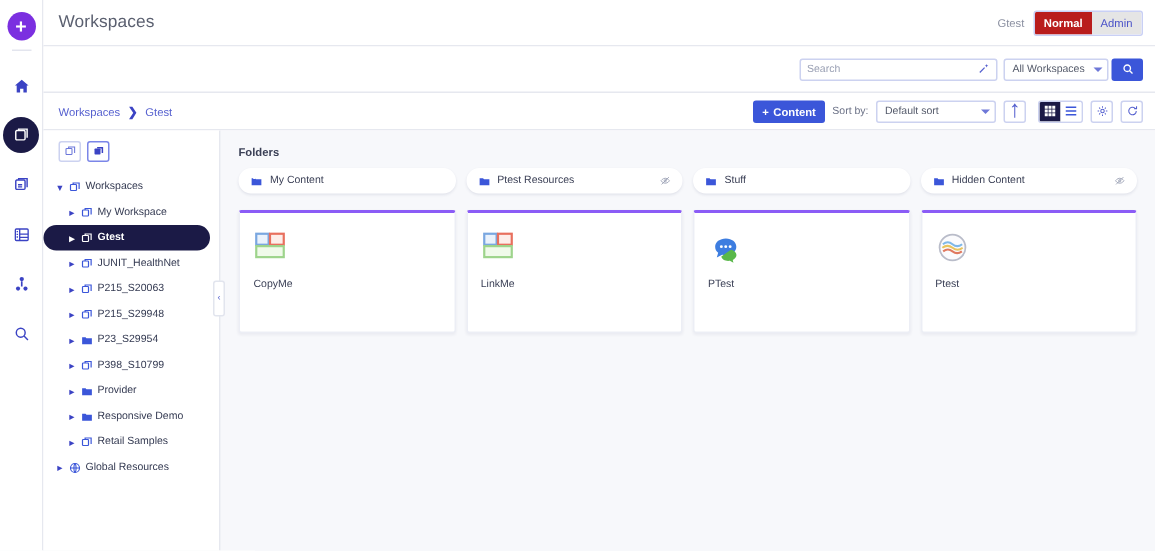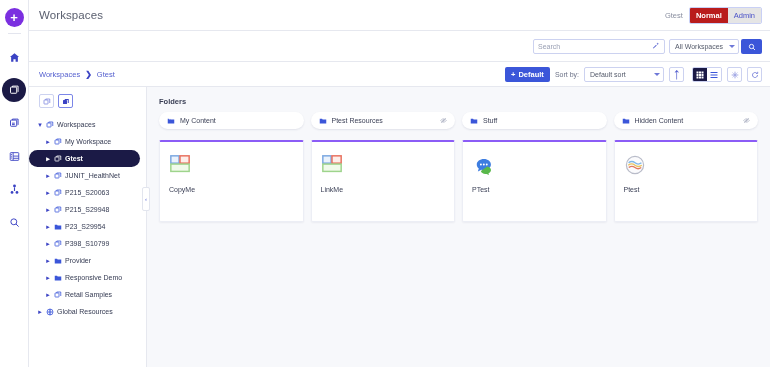--- a/index.html
+++ b/index.html
@@ -268,21 +268,21 @@
 
     <div class="actionrow">
       <div class="crumbs">
         <span>Workspaces</span>
         <span class="sep">❯</span>
         <span class="cur">Gtest</span>
       </div>
       <div class="actions">
         <div class="btn-content">
           <span>+</span>
-          <span>Default</span>
+          <span>Content</span>
         </div>
         <span class="sortlbl">Sort by:</span>
         <div class="sortsel">
           <span>Default sort</span>
           <span class="caret"></span>
         </div>
         <div class="sqbtn">↑</div>
         <div class="togglepair">
           <div class="on">
             <span>

